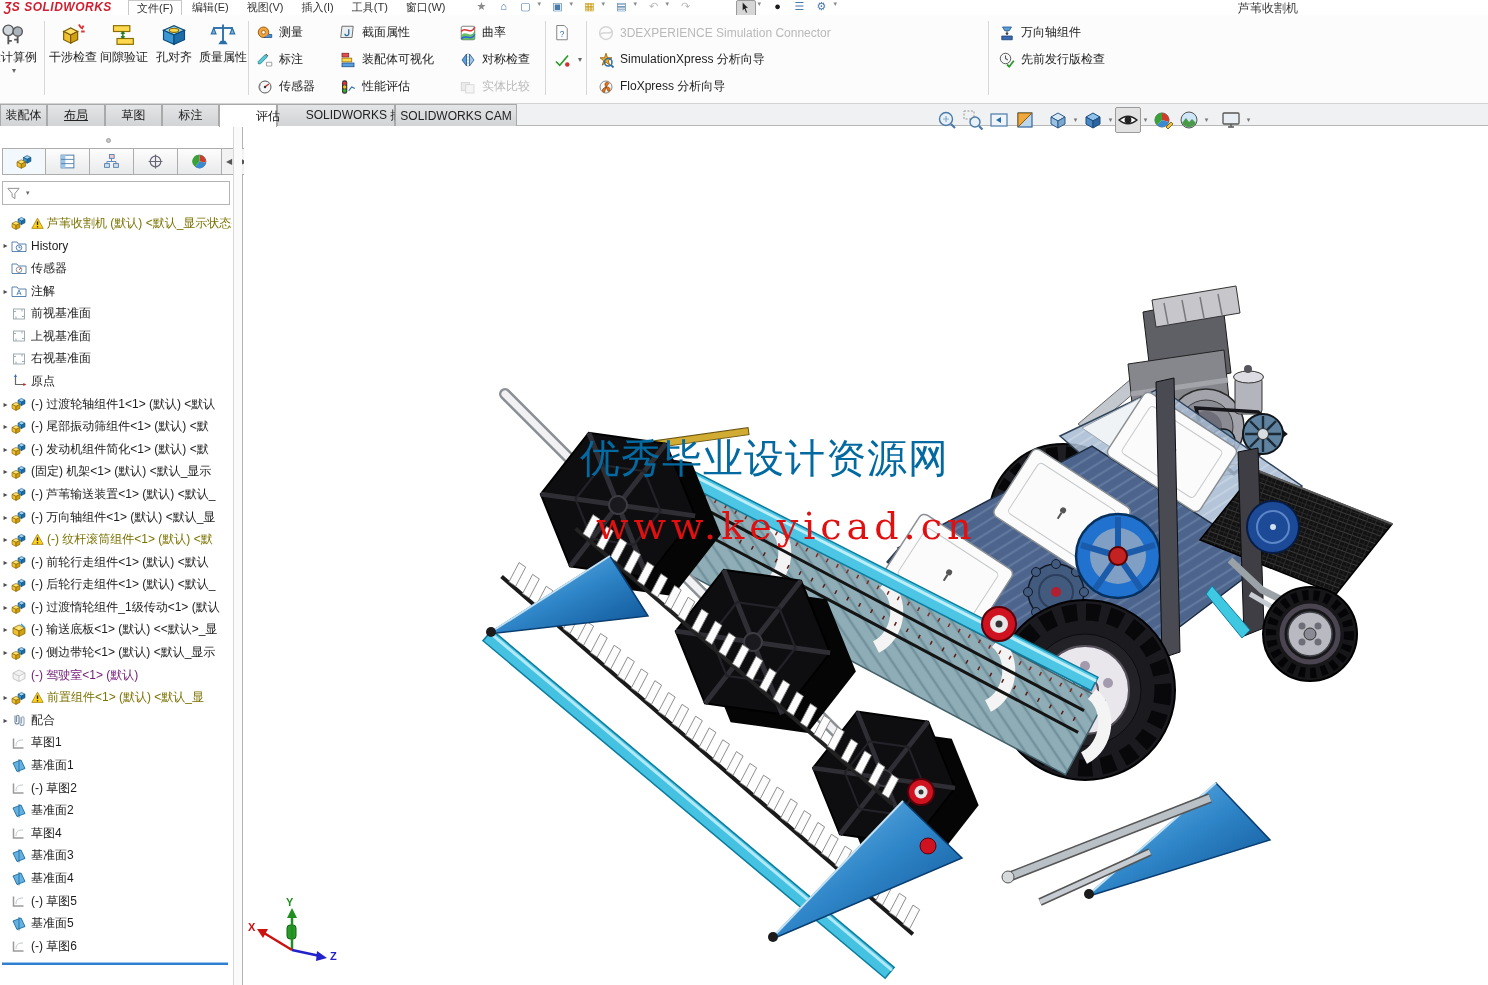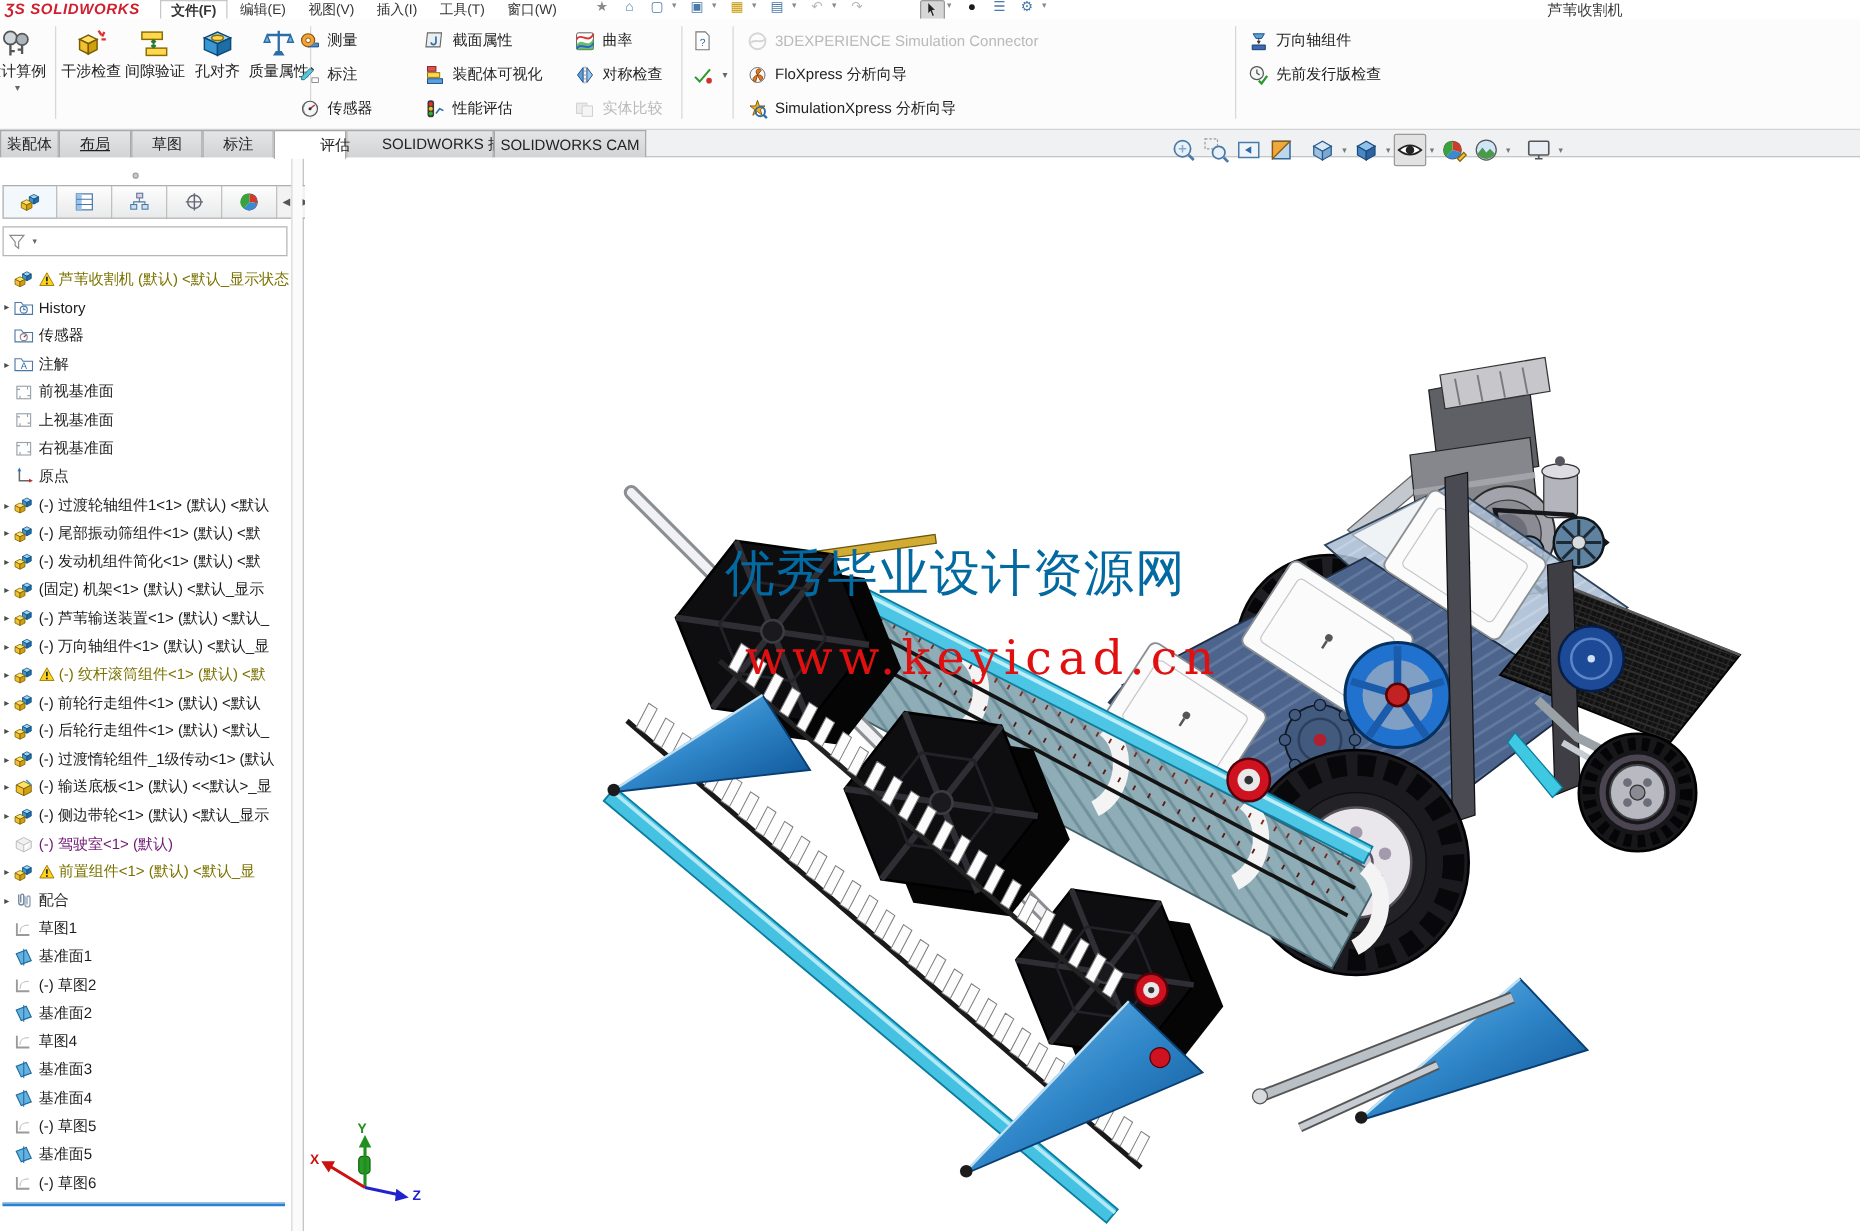--- a/index.html
+++ b/index.html
@@ -5,21 +5,21 @@
   html,body{margin:0;padding:0;width:1488px;height:985px;overflow:hidden;background:#fff;
     font-family:"Liberation Sans",sans-serif;-webkit-font-smoothing:antialiased;}
   *{box-sizing:border-box;}
   
   .menubar{position:absolute;left:0;top:0;width:1488px;height:15px;background:#fff;
     display:flex;align-items:flex-start;font-size:11px;color:#333;overflow:hidden;}
   .logo{flex:0 0 auto;width:128px;padding-left:4px;font-weight:bold;font-size:12px;color:#d01f2f;
     font-style:italic;letter-spacing:.5px;white-space:nowrap;}
   .menu-items{display:flex;gap:2px;}
   .menu-item{padding:0 8px;white-space:nowrap;cursor:default;}
-  .menu-item:first-child{background:#fff;border:1px solid #c8c8c8;border-bottom:none;font-weight:bold;}
+  .menu-item:first-child{background:#fff;border:1px solid #c8c8c8;border-bottom:none;}
   .qat{display:flex;align-items:flex-start;margin-left:18px;gap:2px;color:#4a7aa8;}
   .qat .qi{width:20px;text-align:center;font-size:11px;line-height:13px;white-space:nowrap;}
   .qat .gray{color:#b8b8b8;}
   .qat .caret{width:8px;font-size:7px;color:#888;}
   .qat .pressed{background:#d6d6d6;border:1px solid #9a9a9a;border-radius:2px;}
   .win-title{position:absolute;left:1238px;top:0;font-size:12px;color:#3a3a3a;white-space:nowrap;}
   
   .ribbon{position:absolute;left:0;top:15px;width:1488px;height:89px;background:#fcfcfc;
     border-bottom:1px solid #d4d4d4;overflow:hidden;}
   .rdiv{position:absolute;top:6px;bottom:8px;width:1px;background:#d8d8d8;}
@@ -410,21 +410,21 @@
       </svg>
     <span>孔对齐</span>
   </div>
   <div class="rbig" style="left:198px">
     <svg>
         <use href="#ic-mass"></use>
       </svg>
     <span>质量属性</span>
   </div>
   <div class="rdiv" style="left:248px"></div>
-  <div class="rcol" style="left:236px">
+  <div class="rcol" style="left:253px">
     <div class="sbtn">
         <svg>
           <use href="#ic-measure"></use>
         </svg>
         <span>测量</span>
       </div>
     <div class="sbtn">
         <svg>
           <use href="#ic-markup"></use>
         </svg>
@@ -494,29 +494,29 @@
   <div class="rdiv" style="left:586px"></div>
   <div class="rcol" style="left:594px">
     <div class="sbtn disabled">
         <svg>
           <use href="#ic-3dx"></use>
         </svg>
         <span>3DEXPERIENCE Simulation Connector</span>
       </div>
     <div class="sbtn">
         <svg>
+          <use href="#ic-simx"></use>
+        </svg>
+        <span>SimulationXpress 分析向导</span>
+      </div>
+    <div class="sbtn">
+        <svg>
           <use href="#ic-flox"></use>
         </svg>
         <span>FloXpress 分析向导</span>
-      </div>
-    <div class="sbtn">
-        <svg>
-          <use href="#ic-simx"></use>
-        </svg>
-        <span>SimulationXpress 分析向导</span>
       </div>
   </div>
   <div class="rdiv" style="left:988px"></div>
   <div class="rcol" style="left:995px">
     <div class="sbtn">
         <svg>
           <use href="#ic-mfg"></use>
         </svg>
         <span>万向轴组件</span>
       </div>

